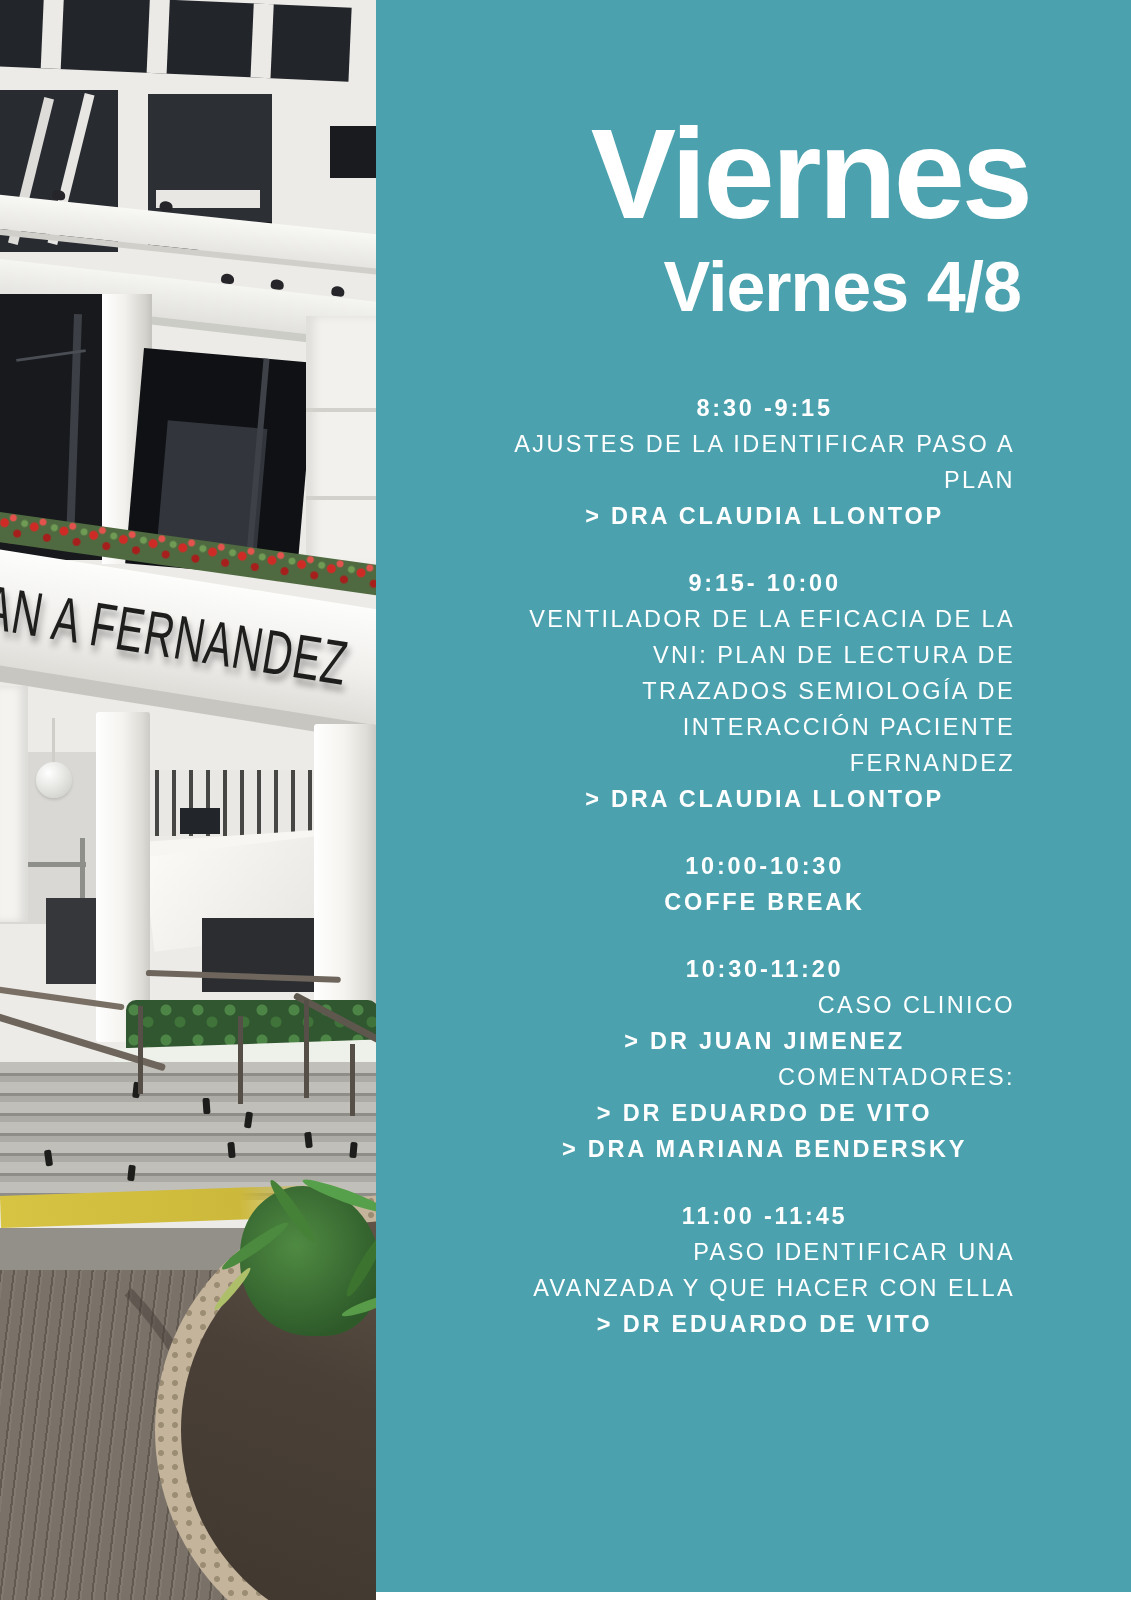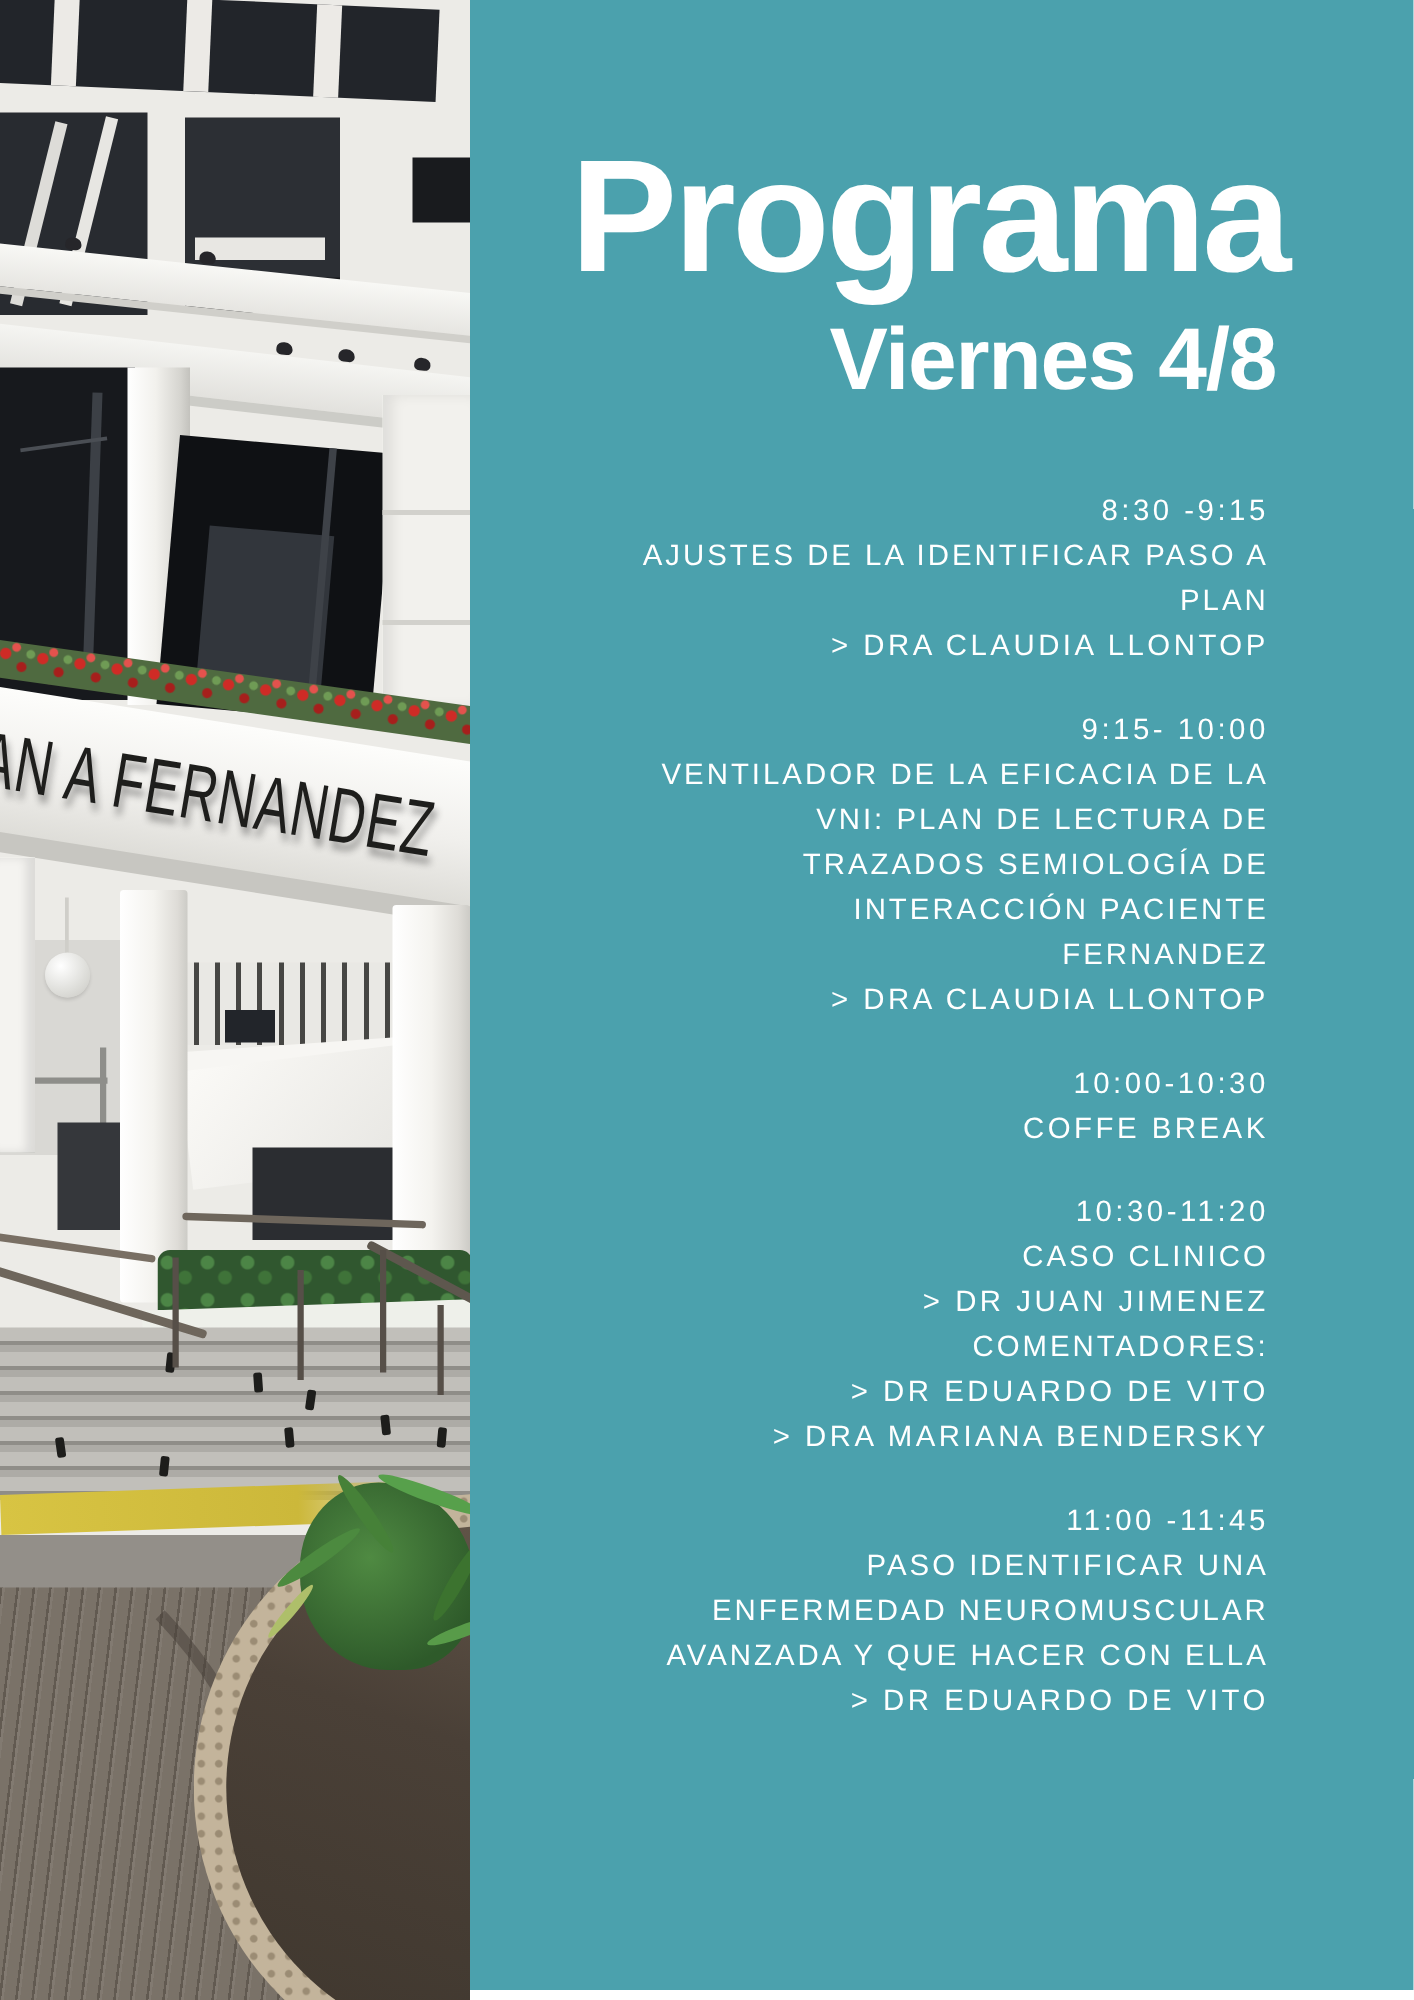--- a/index.html
+++ b/index.html
@@ -13,21 +13,21 @@
 
   .title{top:110px;right:101px;margin:0;color:#fff;font-weight:bold;
          font-size:128px;line-height:1;letter-spacing:-3px;white-space:nowrap;}
   .subtitle{top:252px;right:110px;margin:0;color:#fff;font-weight:bold;
             font-size:70px;line-height:1;letter-spacing:-1px;white-space:nowrap;}
 
   .schedule{top:390px;right:116px;text-align:right;color:#fff;}
   .schedule .session{position:static;display:block;margin-bottom:31px;}
   .schedule .row{position:static;display:block;font-size:23.5px;line-height:36px;
                  letter-spacing:2.4px;font-weight:400;white-space:pre;color:#fff;}
-  .schedule .row.b{font-weight:400;letter-spacing:2.8px;}
+  .schedule .row.b{font-weight:700;letter-spacing:2.8px;text-align:center;}
 
   
   .photo{left:0;top:0;width:376px;height:1600px;background:#ecebe7;overflow:hidden;}
 
   .top-band{left:-8px;top:-8px;width:360px;height:74px;background:#22252a;
             transform:rotate(2.5deg);transform-origin:left top;}
   .top-band .mul{top:0;width:20px;height:74px;background:#eceae6;}
 
   .win-a{left:0;top:90px;width:118px;height:162px;background:#282b30;}
   .win-a .s1{left:26px;top:6px;width:10px;height:150px;background:#dddcd8;transform:rotate(14deg);}
@@ -232,21 +232,21 @@
     <div class="leaf" style="left:300px;top:1190px;width:90px;transform:rotate(20deg);background:#57a04b"></div>
     <div class="leaf" style="left:330px;top:1260px;width:70px;transform:rotate(-60deg);background:#3c732f"></div>
     <div class="leaf" style="left:255px;top:1205px;width:75px;transform:rotate(55deg);background:#468138"></div>
     <div class="leaf" style="left:340px;top:1300px;width:60px;height:10px;transform:rotate(-20deg);background:#589b49"></div>
     <div class="leaf" style="left:205px;top:1285px;width:55px;height:8px;transform:rotate(-50deg);background:#aebf6a"></div>
   </div>
 
   <div class="panel"></div>
   <div class="bottom-strip"></div>
 
-  <h1 class="title">Programa</h1>
+  <h1 class="title">Viernes</h1>
   <h2 class="subtitle">Viernes 4/8</h2>
 
   <div class="schedule">
       <div class="session">
         <div class="row b">8:30 -9:15</div>
         <div class="row">AJUSTES DE LA IDENTIFICAR PASO A</div>
         <div class="row">PLAN</div>
         <div class="row b">&gt; DRA CLAUDIA LLONTOP</div>
       </div>
       <div class="session">
@@ -266,19 +266,18 @@
         <div class="row b">10:30-11:20</div>
         <div class="row">CASO CLINICO</div>
         <div class="row b">&gt; DR JUAN JIMENEZ</div>
         <div class="row">COMENTADORES:</div>
         <div class="row b">&gt; DR EDUARDO DE VITO</div>
         <div class="row b">&gt; DRA MARIANA BENDERSKY</div>
       </div>
       <div class="session">
         <div class="row b">11:00 -11:45</div>
         <div class="row">PASO IDENTIFICAR UNA</div>
-        <div class="row">ENFERMEDAD NEUROMUSCULAR</div>
         <div class="row">AVANZADA Y QUE HACER CON ELLA</div>
         <div class="row b">&gt; DR EDUARDO DE VITO</div>
       </div>
     </div>
 
 </div>
 
 </body></html>

